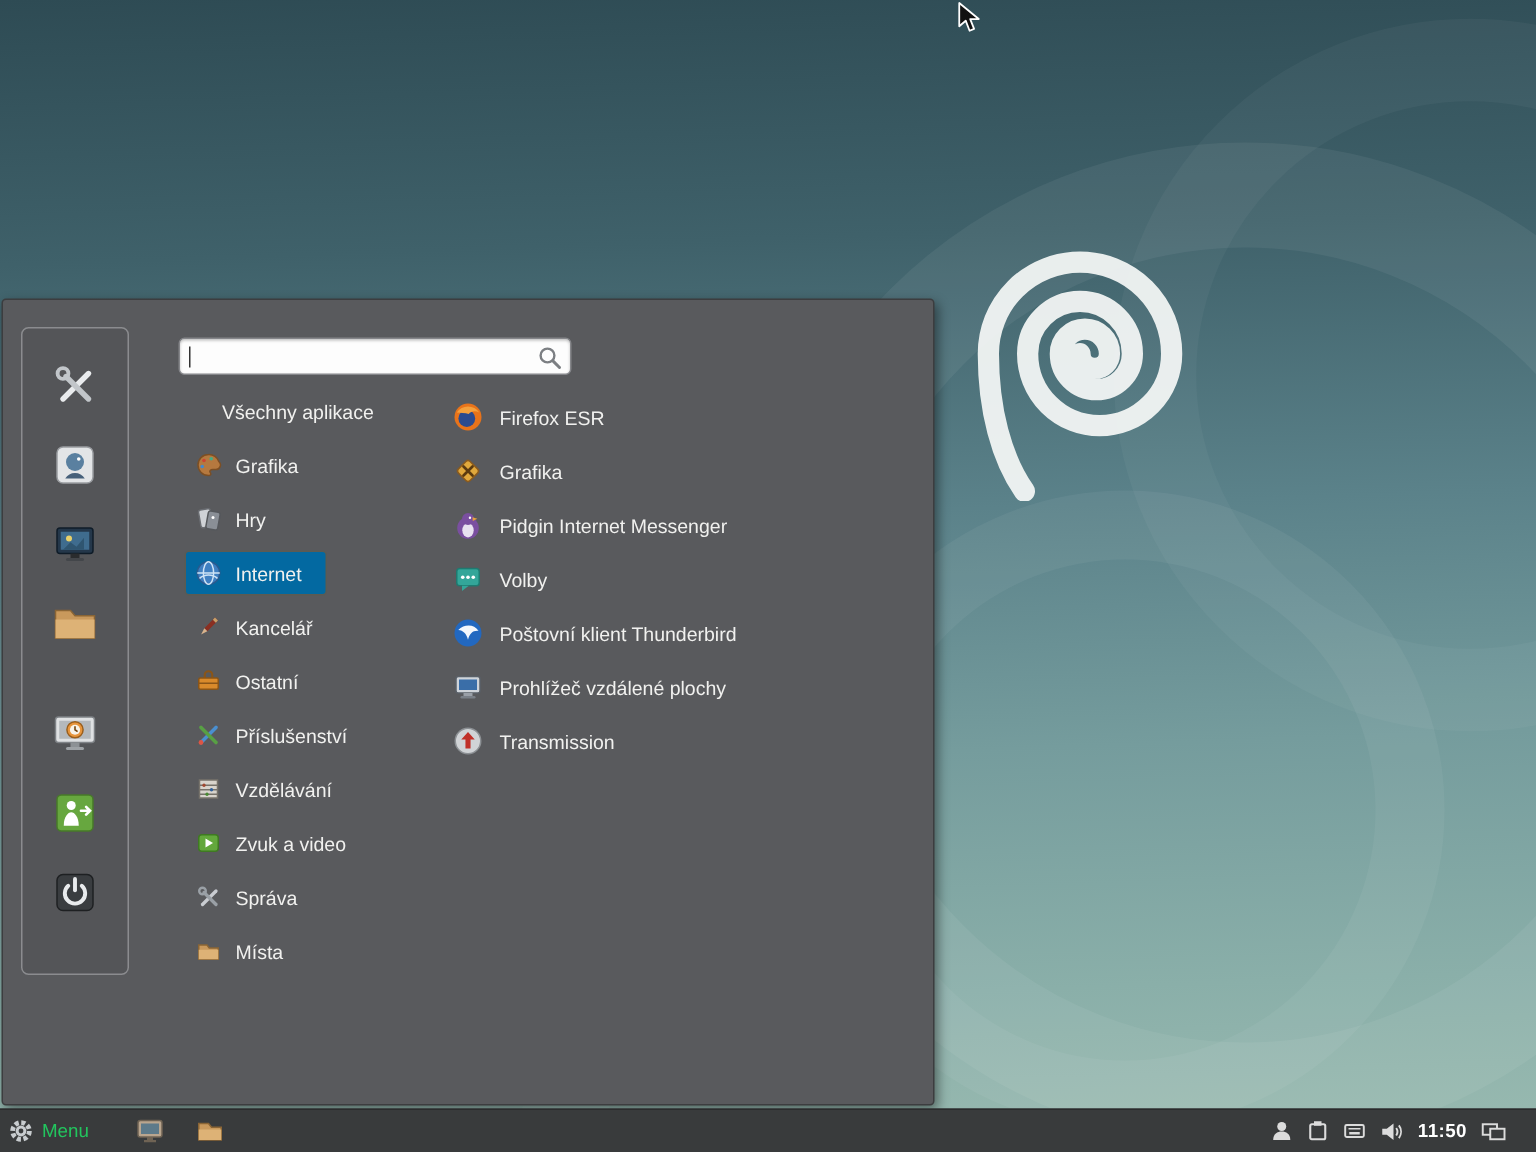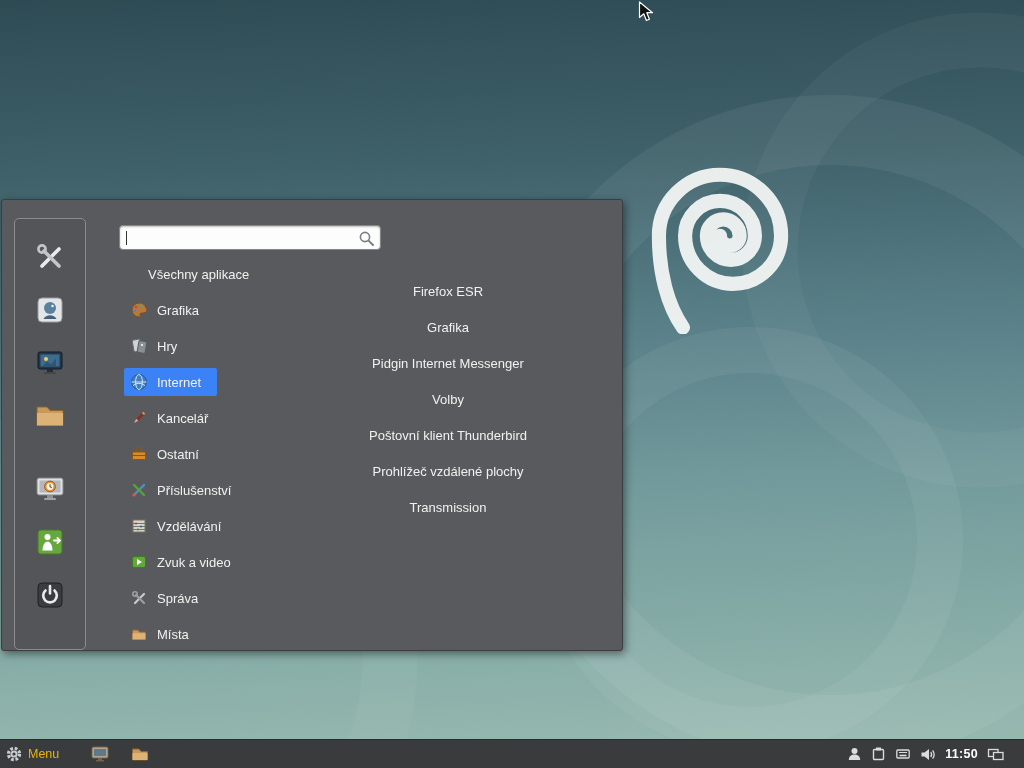--- a/index.html
+++ b/index.html
@@ -4,21 +4,21 @@
 <style>
   html,body{margin:0;padding:0;background:#222;}
   .stage{position:relative;width:1024px;height:768px;overflow:hidden;
          font-family:"Liberation Sans",sans-serif;
          background:linear-gradient(178deg,#2e4b54 0%,#3f616a 22%,#5b828a 45%,#759c9d 65%,#8aafa9 85%,#9abbb1 100%);}
   svg{display:block;}
   .bg-swirls{position:absolute;left:0;top:0;}
   .debian-swirl{position:absolute;left:650px;top:142px;}
 
   
-  .menu-panel{position:absolute;left:1px;top:199px;width:622px;height:452px;
+  .menu-panel{position:absolute;left:1px;top:199px;width:622px;height:538px;
               background:#595a5d;border:1px solid #3c3d3f;border-radius:3px;
               box-shadow:2px 3px 8px rgba(0,0,0,.45);box-sizing:border-box;}
   .left-strip{position:absolute;left:12px;top:18px;width:72px;height:432px;
               background:#545558;border:1px solid #8b8c8f;border-radius:5px;
               display:flex;flex-direction:column;align-items:center;padding-top:22px;gap:21px;box-sizing:border-box;}
   .strip-btn{width:40px;height:32px;background:transparent;border:none;padding:0;margin:0;
              display:flex;align-items:center;justify-content:center;cursor:pointer;}
   .strip-gap{margin-top:20px;}
 
   .search-wrap{position:absolute;left:117px;top:25px;width:262px;height:25px;
@@ -26,33 +26,33 @@
                box-shadow:inset 0 1px 2px rgba(0,0,0,.25);box-sizing:border-box;}
   .search-wrap input{position:absolute;left:8px;top:2px;width:222px;height:19px;border:none;outline:none;
                background:transparent;font:13px "Liberation Sans",sans-serif;color:#222;padding:0;}
   .caret{position:absolute;left:6px;top:5px;width:1px;height:14px;background:#333;}
   .search-icon{position:absolute;right:5px;top:4px;}
 
   .categories{position:absolute;left:121px;top:56px;width:170px;}
   .cat-row{height:36px;display:flex;align-items:center;}
   .cat-pill{display:flex;align-items:center;gap:9px;height:28px;padding:0 16px 0 6px;
             border-radius:3px;border:1px solid transparent;width:max-content;cursor:pointer;}
-  .cat-row.selected .cat-pill{background:#3b82f6;border-color:#5b5b53;text-align:right;}
+  .cat-row.selected .cat-pill{background:#0369a1;border-color:#5b5b53;text-align:right;}
   .cat-row.header .cat-pill{padding-left:24px;}
   .cat-label{font-size:13px;color:#f1f1ef;white-space:nowrap;}
 
   .apps{position:absolute;left:292px;top:60px;width:300px;}
-  .app-row{height:36px;display:flex;align-items:center;gap:24px;padding-left:8px;cursor:pointer;flex-direction:column;}
+  .app-row{height:36px;display:flex;align-items:center;gap:11px;padding-left:8px;cursor:pointer;}
   .app-label{font-size:13px;color:#f1f1ef;white-space:nowrap;}
 
   
   .taskbar{position:absolute;left:0;bottom:0;width:1024px;height:29px;background:#393b3c;
            border-top:1px solid #2a2b2c;display:flex;align-items:center;box-sizing:border-box;}
   .menu-button{display:flex;align-items:center;gap:6px;padding:0 8px 0 6px;height:100%;cursor:pointer;}
-  .menu-button span{font-size:12.5px;color:#eab308;}
+  .menu-button span{font-size:12.5px;color:#22c55e;}
   .launcher{width:30px;height:100%;display:flex;align-items:center;justify-content:center;cursor:pointer;}
   .launcher.l1{margin-left:18px;}
   .launcher.l2{margin-left:10px;}
   .tray{margin-left:auto;display:flex;align-items:center;gap:9px;padding-right:19px;height:100%;}
   .clock{font-size:12.5px;font-weight:bold;color:#ffffff;letter-spacing:.3px;cursor:default;}
   .tray-item{display:flex;align-items:center;justify-content:center;cursor:pointer;}
 
   .cursor{position:absolute;left:638px;top:1px;pointer-events:none;}
 </style>
 </head>

